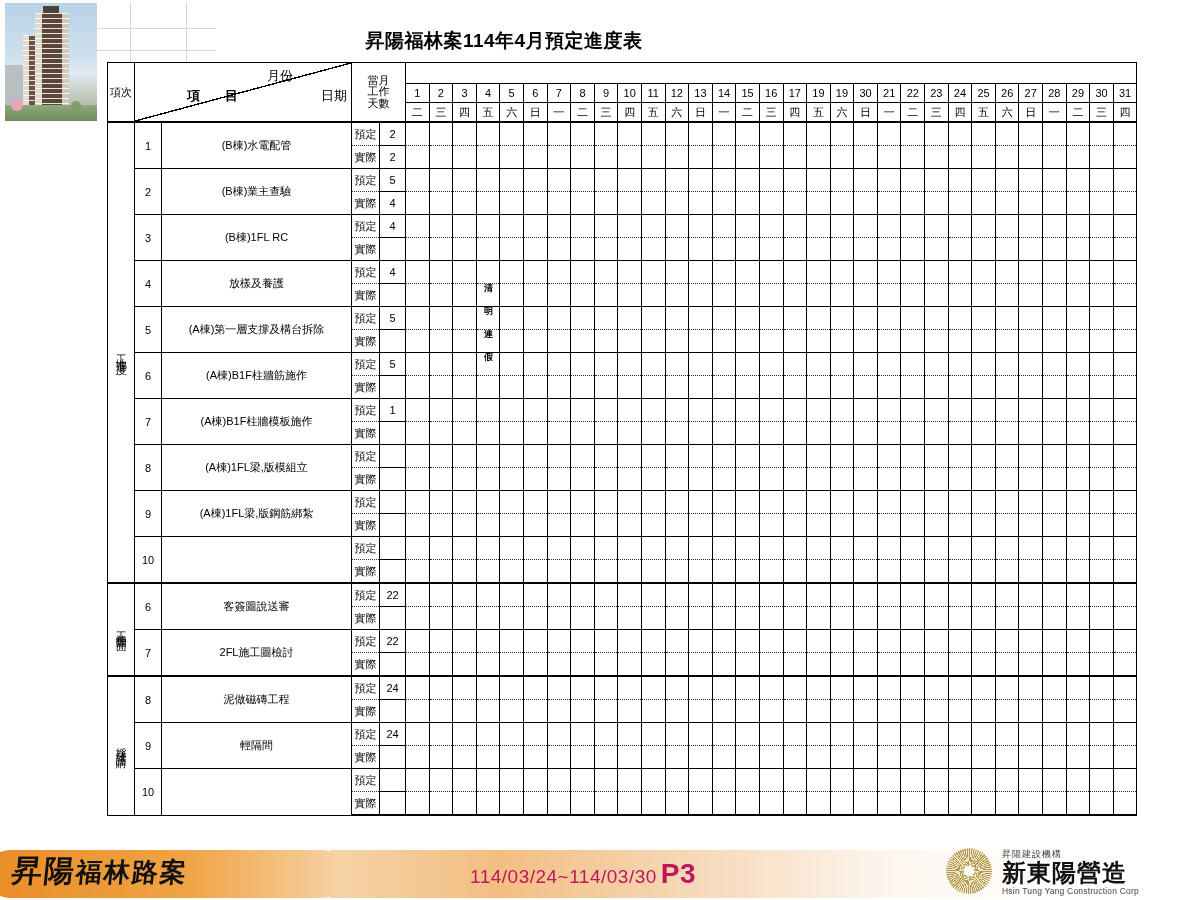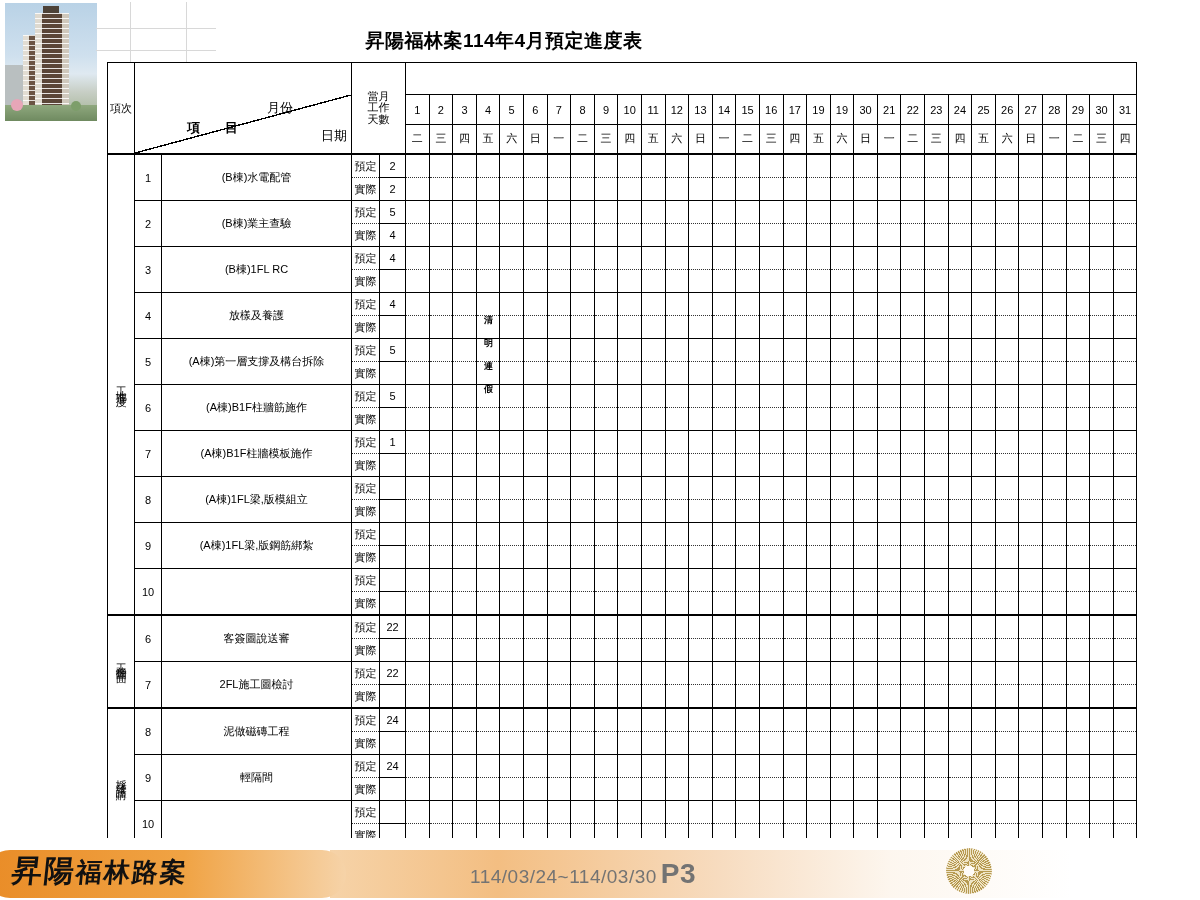--- a/index.html
+++ b/index.html
@@ -66,24 +66,23 @@
   col.c-days{width:26px;}
   col.c-day{width:23.6px;}
 
   .hdr-grp{border-right:none !important;}
   .diag{
     position:relative;height:58px;
     background:
       linear-gradient(to bottom right,
         rgba(0,0,0,0) calc(50% - .7px), #000 calc(50% - .7px),
         #000 calc(50% + .7px), rgba(0,0,0,0) calc(50% + .7px));
-    margin-top: 32px;
   }
   .diag .lab-month{position:absolute;right:58px;top:4px;font-size:13px;}
-  .diag .lab-date{position:absolute;right:4px;bottom:8px;font-size:13px;}
+  .diag .lab-date{position:absolute;right:4px;bottom:16px;font-size:13px;}
   .diag .lab-item{position:absolute;left:52px;bottom:16px;font-size:13px;letter-spacing:6px;font-weight:bold;}
 
   .vtxt{writing-mode:vertical-rl;text-orientation:upright;letter-spacing:3px;line-height:1.15;}
   .h-days{font-size:8px;line-height:1.05;padding:2px 0;}
   .h-monthbar{font-size:12px;text-align:right;padding-right:6px;height:18px;}
   .h-daynum{font-size:10px;font-weight:bold;height:16px;}
   .h-dayweek{font-size:10px;height:16px;}
 
   td.grp{font-size:12px;}
   td.grp .vtxt{display:inline-block;}
@@ -126,21 +125,21 @@
     position:absolute;left:880px;bottom:2px;width:320px;height:48px;
     background:linear-gradient(90deg,#fdf6ee 0%,#ffffff 60%,#ffffff 100%);
   }
   .brand-left{
     position:absolute;left:12px;bottom:8px;font-size:26px;font-weight:bold;
     font-family:"Liberation Serif","DejaVu Serif",serif;color:#111;letter-spacing:2px;
     transform:skewX(-6deg);
   }
   .brand-left .big{font-size:30px;}
   .daterange{
-    position:absolute;left:470px;bottom:10px;font-size:19px;color:#737373;letter-spacing:.5px;
+    position:absolute;left:470px;bottom:10px;font-size:19px;color:#be185d;letter-spacing:.5px;
   }
   .daterange .pnum{font-size:28px;font-weight:bold;margin-left:4px;}
   .sunburst{
     position:absolute;right:208px;bottom:6px;width:46px;height:46px;border-radius:50%;
     background:
       repeating-conic-gradient(#b79a52 0deg 3deg, #efe4c6 3deg 6deg);
     -webkit-mask-image:radial-gradient(circle,rgba(0,0,0,0) 16%,#000 17%,#000 100%);
             mask-image:radial-gradient(circle,rgba(0,0,0,0) 16%,#000 17%,#000 100%);
   }
   .rbrand{position:absolute;right:8px;bottom:4px;text-align:left;width:190px;}
@@ -1393,14 +1392,19 @@
 
   <div class="brand-left">
     <span class="big">昇陽</span><span>福林路案</span>
   </div>
 
   <div class="daterange">
     <span>114/03/24~114/03/30</span><span class="pnum">P3</span>
   </div>
 
   <div class="sunburst"></div>
+  <div class="rbrand">
+    <div class="r1">昇陽建設機構</div>
+    <div class="r2">新東陽營造</div>
+    <div class="r3">Hsin Tung Yang Construction Corp</div>
+  </div>
 
 </div>
 
 </body></html>

